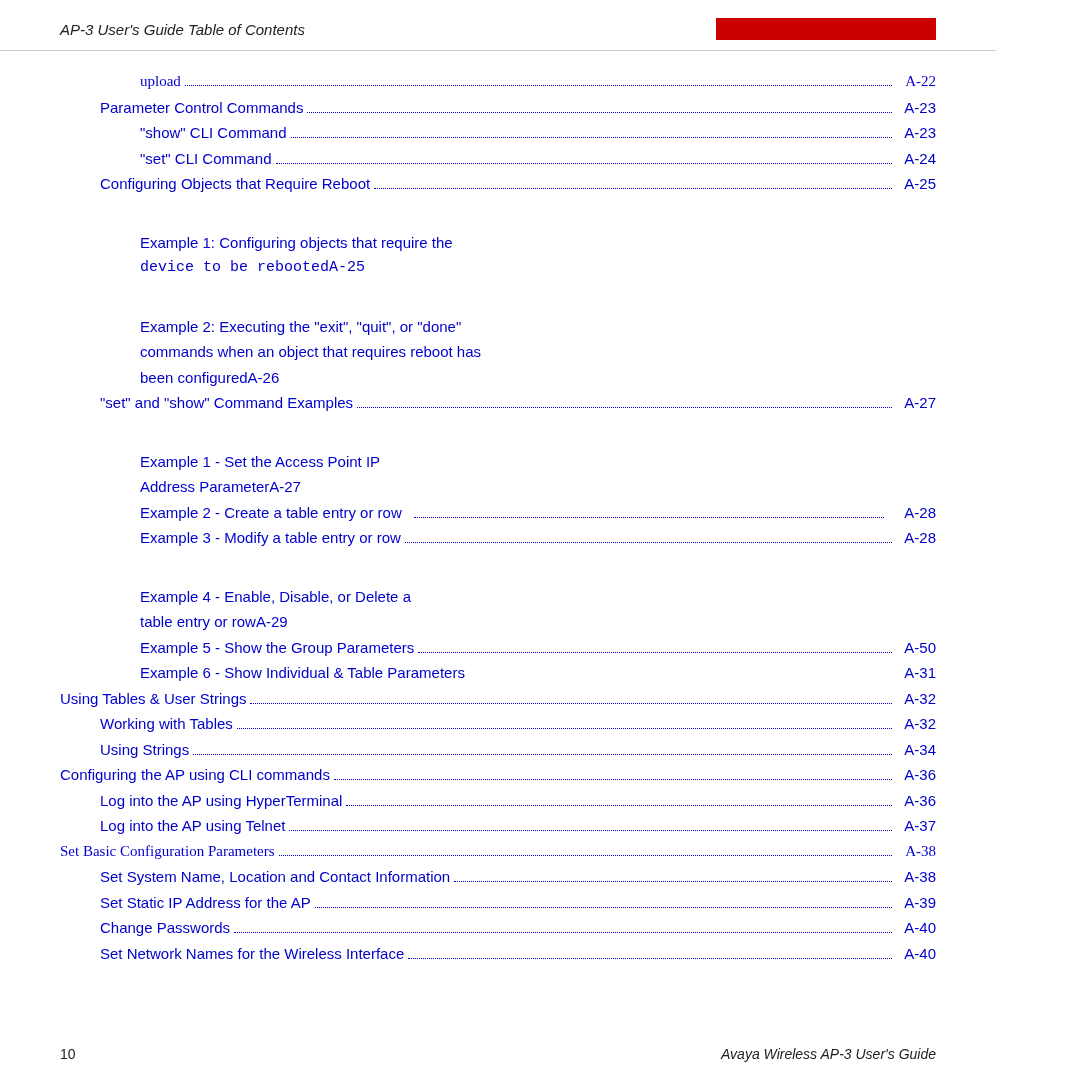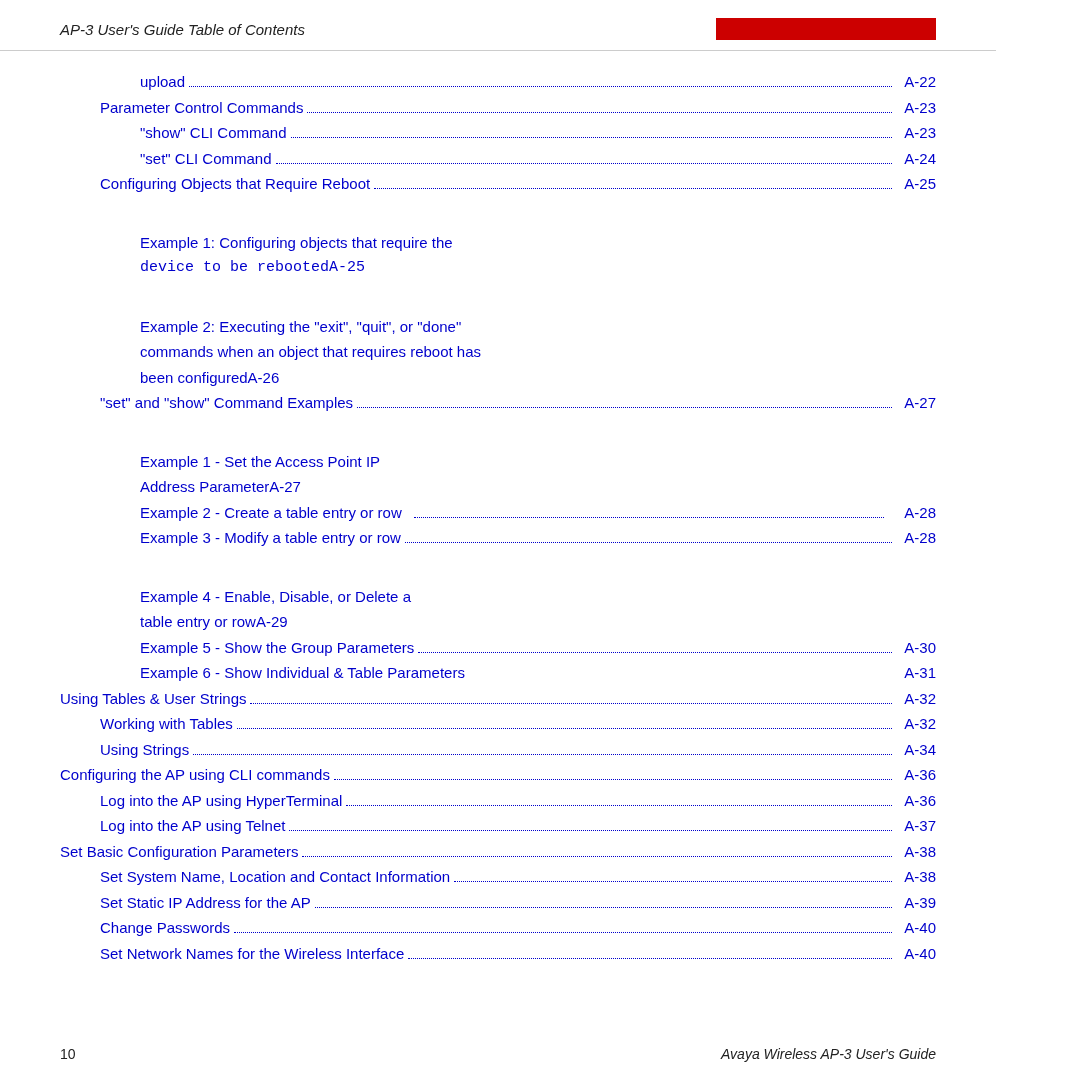--- a/index.html
+++ b/index.html
@@ -89,21 +89,21 @@
 <body>
 
 <div class="page">
   <div class="header">
     <span class="header-title">AP-3 User's Guide Table of Contents</span>
     <div class="header-bar"></div>
   </div>
 
   <div class="content" id="toc-container">
 
-  <div class="toc-entry" style="padding-left: 80px;">
+  <div class="toc-entry" style="padding-left: 80px; font-family: Liberation Serif, serif;">
         <span class="entry-label">upload</span>
         <span class="dots"></span>
         <span class="page-ref">A-22</span>
       </div>
       <div class="toc-entry" style="padding-left: 40px;">
         <span class="entry-label">Parameter Control Commands</span>
         <span class="dots"></span>
         <span class="page-ref">A-23</span>
       </div>
       <div class="toc-entry" style="padding-left: 80px;">
@@ -165,21 +165,21 @@
         <div style="line-height: 1.7; display: block;"><span>Example 4 - Enable, Disable, or Delete a</span></div>
         <div style="display: flex; align-items: baseline; line-height: 1.7;">
           <span>table entry or row</span>
           <span class="dots"></span>
           <span class="page-ref">A-29</span>
         </div>
       </div>
       <div class="toc-entry" style="padding-left: 80px;">
         <span class="entry-label">Example 5 - Show the Group Parameters</span>
         <span class="dots"></span>
-        <span class="page-ref">A-30</span>
+        <span class="page-ref">A-50</span>
       </div>
       <div class="toc-entry" style="padding-left: 80px;">
         <span class="entry-label">Example 6 - Show Individual &amp; Table Parameters</span>
         <span style="flex: 1 1 0%; min-width: 8px;"></span>
         <span class="page-ref">A-31</span>
       </div>
       <div class="toc-entry" style="padding-left: 0px;">
         <span class="entry-label">Using Tables &amp; User Strings</span>
         <span class="dots"></span>
         <span class="page-ref">A-32</span>
@@ -202,21 +202,21 @@
       <div class="toc-entry" style="padding-left: 40px;">
         <span class="entry-label">Log into the AP using HyperTerminal</span>
         <span class="dots"></span>
         <span class="page-ref">A-36</span>
       </div>
       <div class="toc-entry" style="padding-left: 40px;">
         <span class="entry-label">Log into the AP using Telnet</span>
         <span class="dots"></span>
         <span class="page-ref">A-37</span>
       </div>
-      <div class="toc-entry" style="padding-left: 0px;">
+      <div class="toc-entry" style="padding-left: 0px; font-family: Liberation Serif, serif;">
         <span class="entry-label">Set Basic Configuration Parameters</span>
         <span class="dots"></span>
         <span class="page-ref">A-38</span>
       </div>
       <div class="toc-entry" style="padding-left: 40px;">
         <span class="entry-label">Set System Name, Location and Contact Information</span>
         <span class="dots"></span>
         <span class="page-ref">A-38</span>
       </div>
       <div class="toc-entry" style="padding-left: 40px;">

